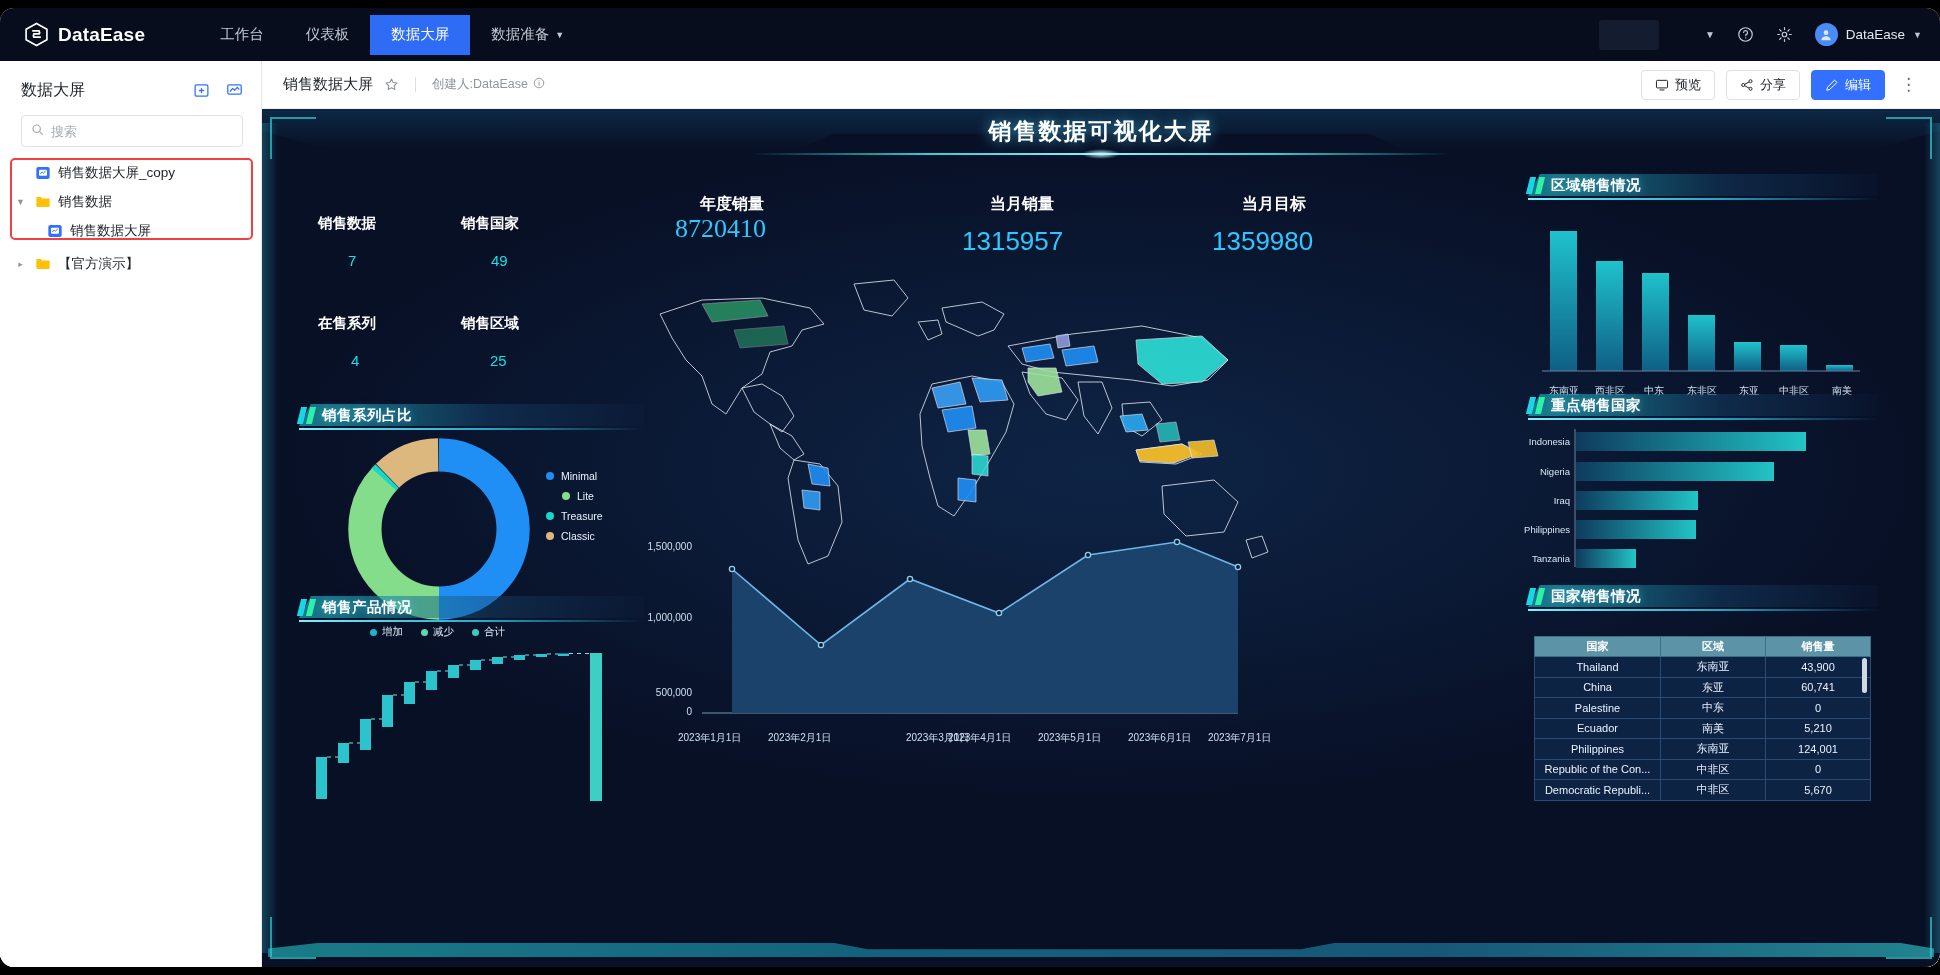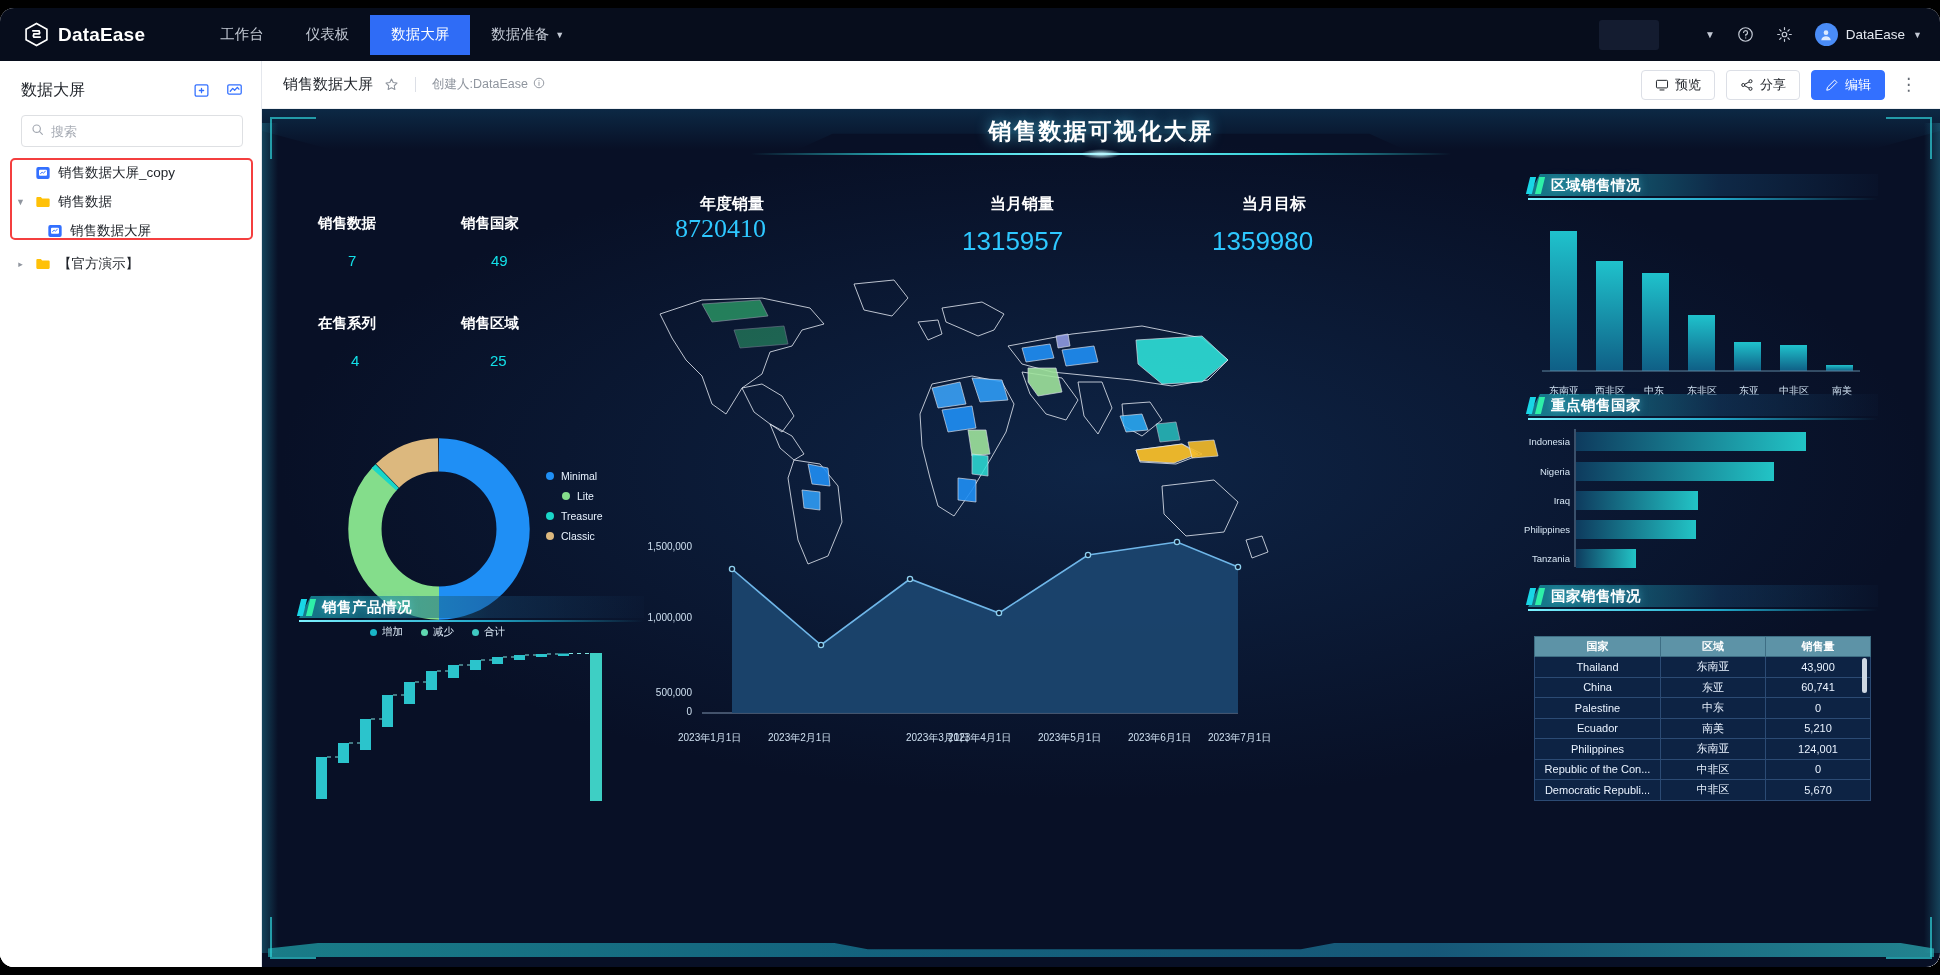--- a/index.html
+++ b/index.html
@@ -499,20 +499,29 @@
               <path d="M160 226 L178 228 L178 246 L162 244 Z" fill="#2f9cf5" opacity=".9"></path>
               <path d="M414 72 L426 70 L428 82 L416 84 Z" fill="#8f9ae0" opacity=".9"></path>
               <path d="M60 40 L118 36 L126 52 L70 58 Z" fill="#3bd47f" opacity=".55"></path>
               <path d="M92 66 L142 62 L146 80 L98 84 Z" fill="#3bd47f" opacity=".4"></path>
               <path d="M478 152 L500 150 L506 166 L484 168 Z" fill="#2aa8f2" opacity=".9"></path>
               <path d="M514 160 L534 158 L538 176 L518 178 Z" fill="#2ee0d8" opacity=".7"></path>
               <path d="M546 178 L572 176 L576 192 L550 194 Z" fill="#f5bd2a" opacity=".9"></path>
             </g>
           </svg>
 
+          <div class="panel-head" style="left:37px; top:292px; width:345px;">
+            <span class="plate" style="width:345px; clip-path:polygon(12px 0,100% 0,100% 100%,0 100%);"></span>
+            <span class="underline" style="width:345px;"></span>
+            <span class="bars">
+                <i></i>
+                <i></i>
+              </span>
+            <span class="ptext">销售系列占比</span>
+          </div>
           <svg style="position:absolute; left:82px; top:325px; width:190px; height:190px;" viewBox="0 0 200 200">
             <g transform="translate(100,100)">
               <circle r="78" fill="none" stroke="#1f8ff5" stroke-width="35" stroke-dasharray="245 246" transform="rotate(-90)"></circle>
               <circle r="78" fill="none" stroke="#84dd8b" stroke-width="35" stroke-dasharray="181 310" transform="rotate(90)"></circle>
               <circle r="78" fill="none" stroke="#19d6c8" stroke-width="35" stroke-dasharray="5 486" transform="rotate(222)"></circle>
               <circle r="78" fill="none" stroke="#dcb87e" stroke-width="35" stroke-dasharray="59 432" transform="rotate(226)"></circle>
             </g>
           </svg>
           <div class="legend-item" style="left:284px; top:361px;">
             <span class="dot" style="background:#1f8ff5;"></span>

